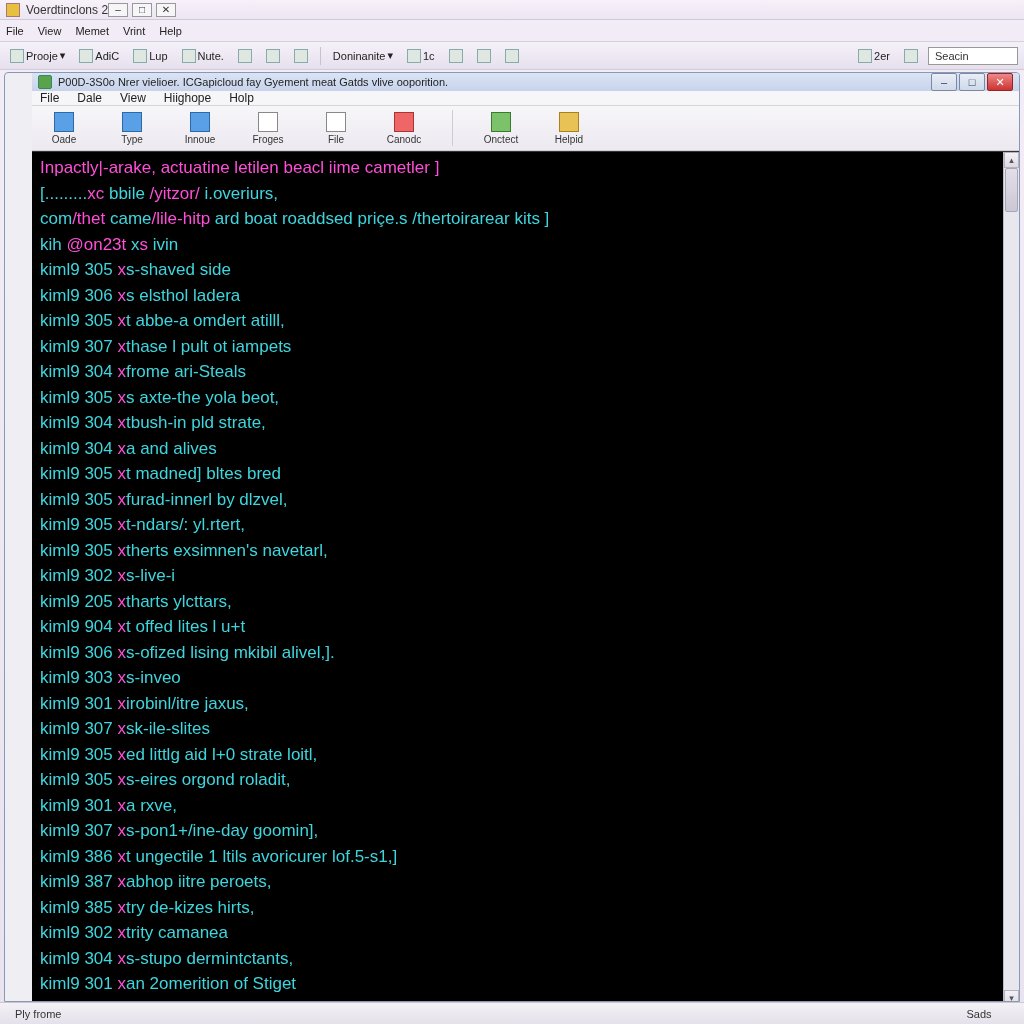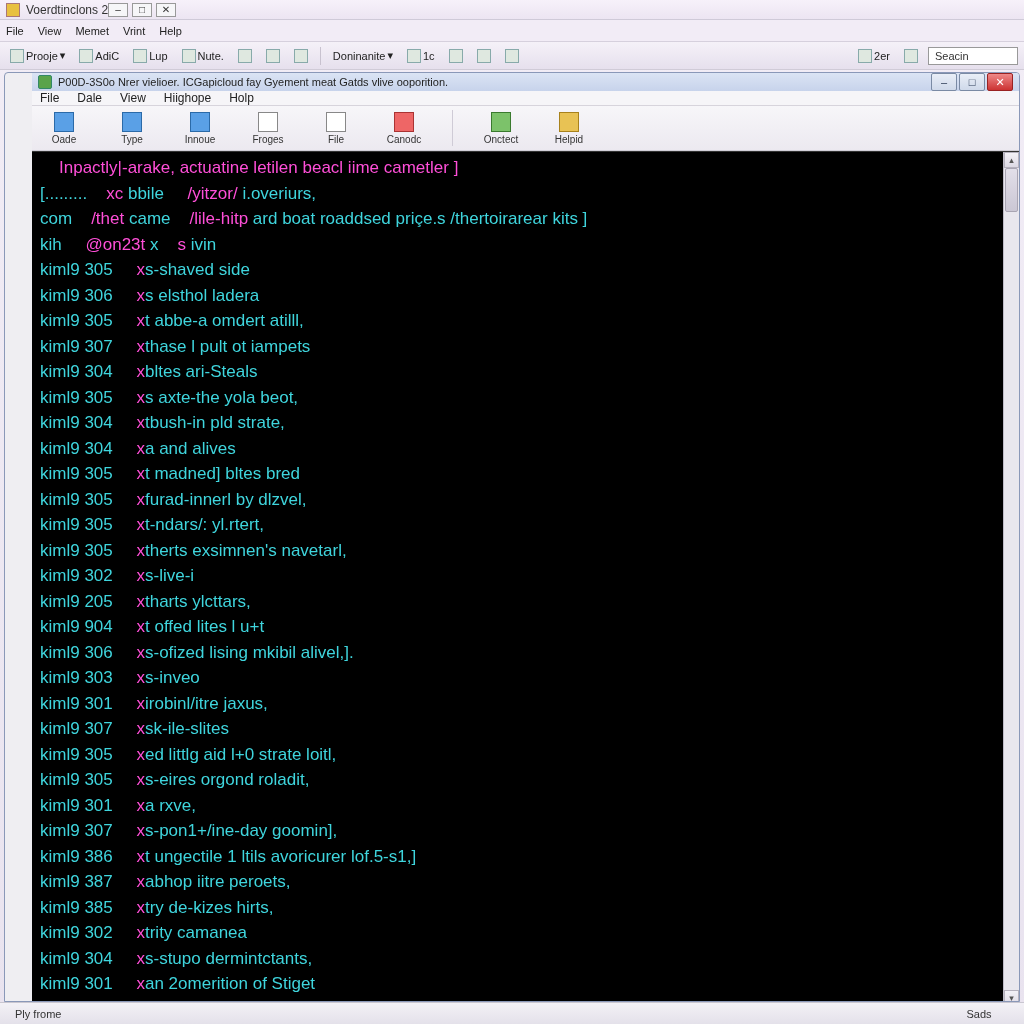--- a/index.html
+++ b/index.html
@@ -41,21 +41,21 @@
 .tool .ticon { width: 20px; height: 20px; margin-bottom: 2px; border: 1px solid #888; background: #fff; }
 .tool.blue .ticon { background: #5aa0e6; border-color:#2b6aa8; }
 .tool.red .ticon { background: #e66; border-color:#a33; }
 .tool.green .ticon { background: #7cc26a; border-color:#3a7a2e; }
 .tool.yellow .ticon { background: #e8c254; border-color:#a8821c; }
 .vsep { width: 1px; height: 36px; background: #cfcbd6; margin: 0 4px; }
 
 
 .terminal-wrap { flex: 1; display: flex; background: #000; position: relative; border-top: 1px solid #333; }
 .terminal { flex: 1; padding: 4px 8px 8px 8px; font-family: "Consolas","Courier New",monospace; font-size: 17px; line-height: 24.5px; white-space: pre; overflow: hidden; }
-.terminal .hl-pink { color: #ff4fd8; margin-left: 19px; }
+.terminal .hl-pink { color: #ff4fd8; }
 .terminal .hl-cyan { color: #3fd5dd; }
 .scrollbar { width: 16px; background: #e9e7ee; border-left: 1px solid #bfbcc8; display: flex; flex-direction: column; }
 .scrollbar .arrow { height: 16px; background: linear-gradient(#f3f1f7,#ddd9e4); border: 1px solid #b5b1bd; display:flex; align-items:center; justify-content:center; font-size:9px; color:#555;}
 .scrollbar .track { flex: 1; position: relative; }
 .scrollbar .thumb { position: absolute; top: 0; left: 1px; right: 1px; height: 44px; background: linear-gradient(#e2dfe9,#cbc7d4); border: 1px solid #a9a5b3; border-radius: 2px; }
 
 .statusbar { height: 22px; background: linear-gradient(#f3f1f6,#e4e1ea); border-top: 1px solid #c9c6d0; display: flex; align-items: center; font-size: 11px; color: #333; padding: 0 15px; }
 .statusbar .sb-left { flex: 0 0 auto; }
 .statusbar .sb-mid { flex: 1; text-align: center; padding-left: 180px; margin-top: 32px; }
 .statusbar .sb-right { flex: 0 0 60px; text-align: center; }
@@ -188,21 +188,21 @@
 
     <div class="terminal-wrap">
       <div class="terminal" id="terminal"><span class="hl-pink">Inpactly|-arake, actuatine letilen beacl iime cametler ]</span>
 <span class="hl-cyan">[.........</span><span class="hl-pink">xc</span><span class="hl-cyan"> bbile</span><span class="hl-pink"> /yitzor/</span><span class="hl-cyan"> i.overiurs,</span>
 <span class="hl-cyan">com</span><span class="hl-pink">/thet</span><span class="hl-cyan"> came</span><span class="hl-pink">/lile-hitp</span><span class="hl-cyan"> ard boat roaddsed priçe.s /thertoirarear kits ]</span>
 <span class="hl-cyan">kih </span><span class="hl-pink">@on23t</span><span class="hl-cyan"> x</span><span class="hl-pink">s</span><span class="hl-cyan"> ivin</span>
 <span class="hl-cyan">kiml9 305 </span><span class="hl-pink">x</span><span class="hl-cyan">s-shaved side</span>
 <span class="hl-cyan">kiml9 306 </span><span class="hl-pink">x</span><span class="hl-cyan">s elsthol ladera</span>
 <span class="hl-cyan">kiml9 305 </span><span class="hl-pink">x</span><span class="hl-cyan">t abbe-a omdert atilll,</span>
 <span class="hl-cyan">kiml9 307 </span><span class="hl-pink">x</span><span class="hl-cyan">thase l pult ot iampets</span>
-<span class="hl-cyan">kiml9 304 </span><span class="hl-pink">x</span><span class="hl-cyan">bltes ari-Steals</span>
+<span class="hl-cyan">kiml9 304 </span><span class="hl-pink">x</span><span class="hl-cyan">frome ari-Steals</span>
 <span class="hl-cyan">kiml9 305 </span><span class="hl-pink">x</span><span class="hl-cyan">s axte-the yola beot,</span>
 <span class="hl-cyan">kiml9 304 </span><span class="hl-pink">x</span><span class="hl-cyan">tbush-in pld strate,</span>
 <span class="hl-cyan">kiml9 304 </span><span class="hl-pink">x</span><span class="hl-cyan">a and alives</span>
 <span class="hl-cyan">kiml9 305 </span><span class="hl-pink">x</span><span class="hl-cyan">t madned] bltes bred</span>
 <span class="hl-cyan">kiml9 305 </span><span class="hl-pink">x</span><span class="hl-cyan">furad-innerl by dlzvel,</span>
 <span class="hl-cyan">kiml9 305 </span><span class="hl-pink">x</span><span class="hl-cyan">t-ndars/: yl.rtert,</span>
 <span class="hl-cyan">kiml9 305 </span><span class="hl-pink">x</span><span class="hl-cyan">therts exsimnen's navetarl,</span>
 <span class="hl-cyan">kiml9 302 </span><span class="hl-pink">x</span><span class="hl-cyan">s-live-i</span>
 <span class="hl-cyan">kiml9 205 </span><span class="hl-pink">x</span><span class="hl-cyan">tharts ylcttars,</span>
 <span class="hl-cyan">kiml9 904 </span><span class="hl-pink">x</span><span class="hl-cyan">t offed lites l u+t</span>

